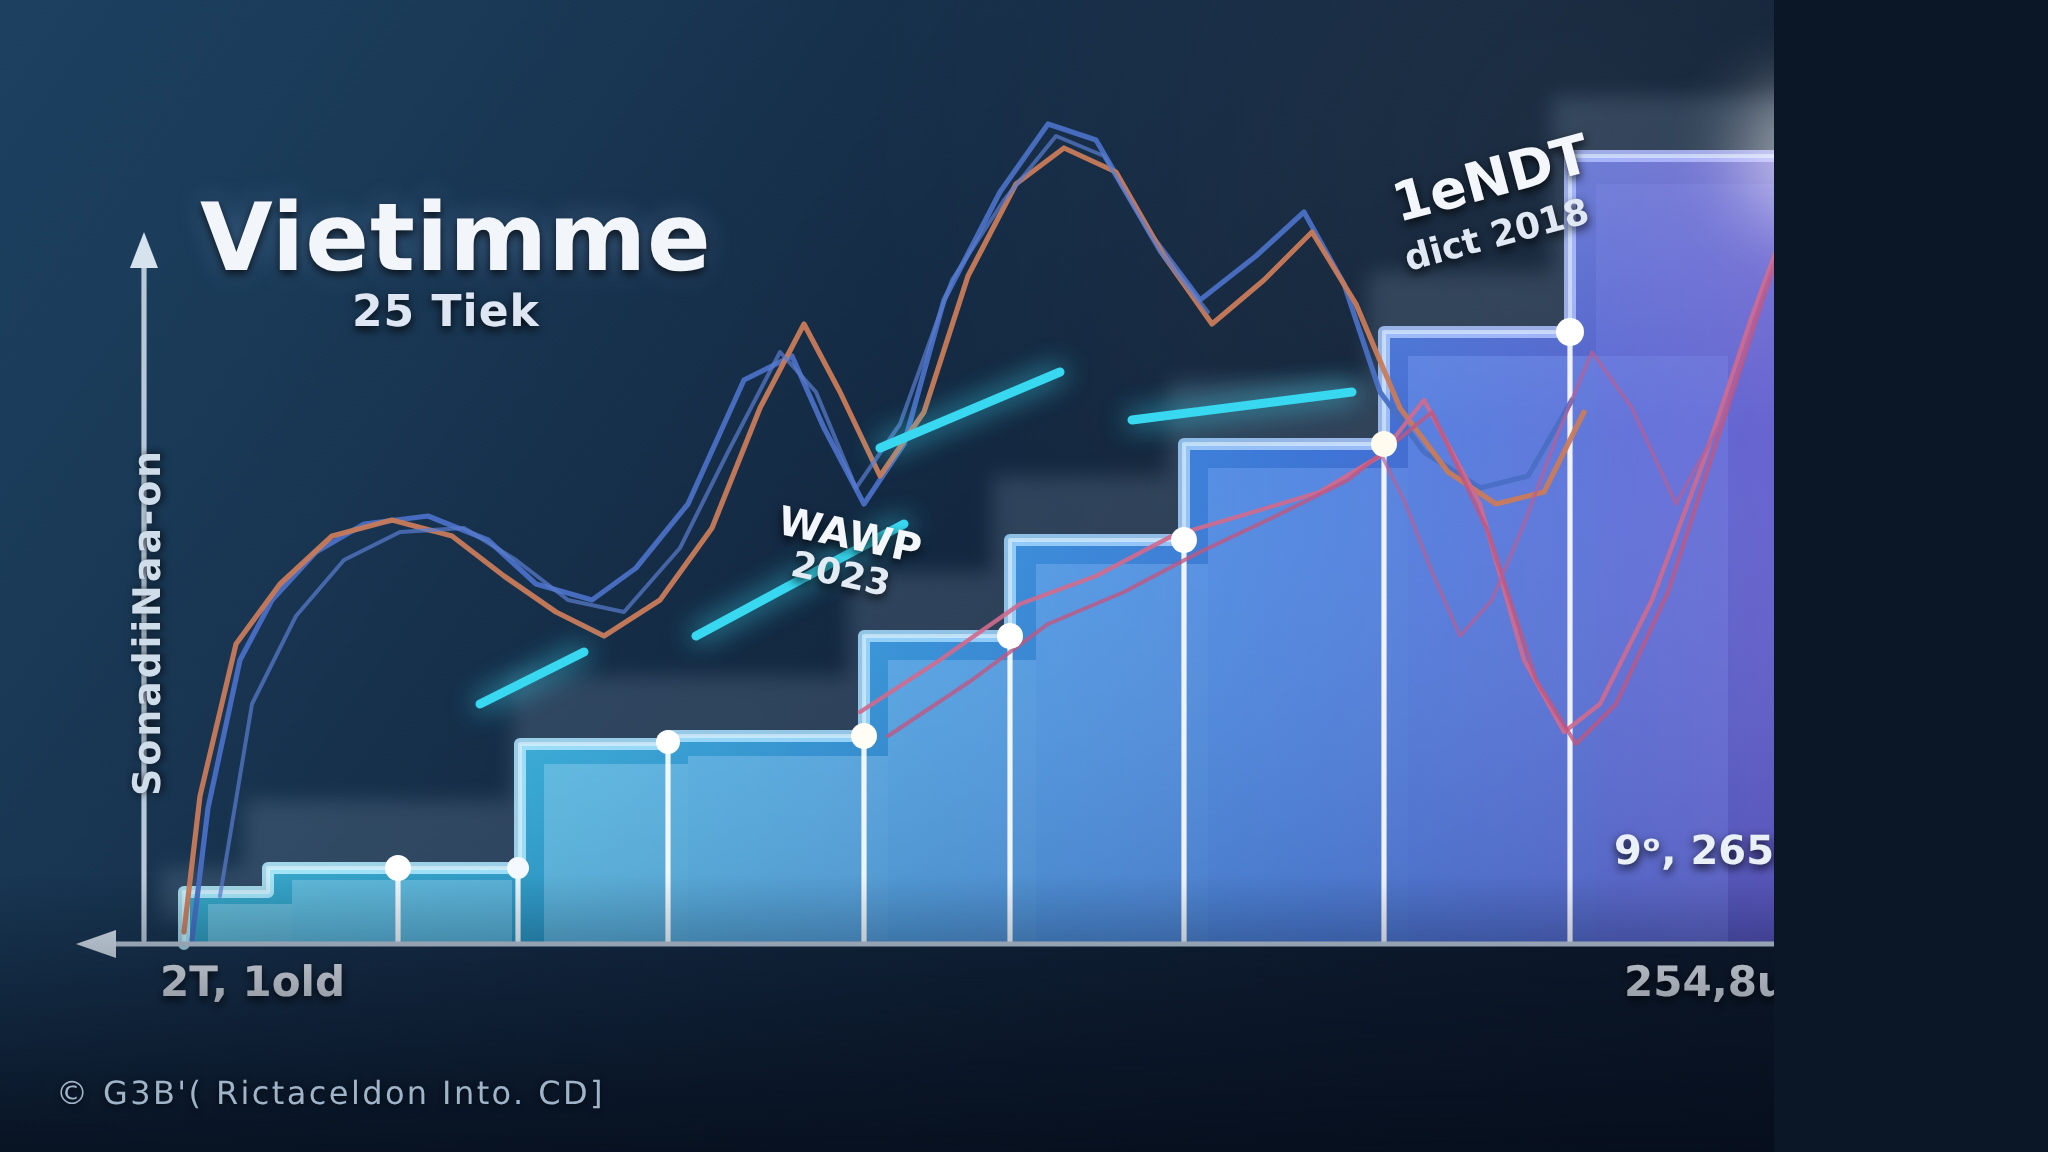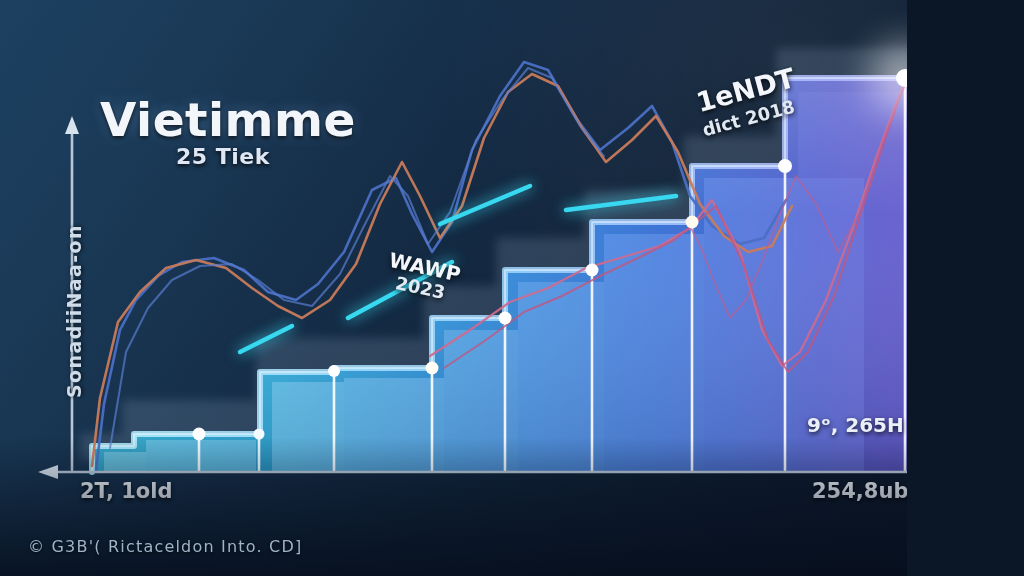--- a/index.html
+++ b/index.html
@@ -3,21 +3,20 @@
 <meta charset="utf-8">
 <title>Chart</title>
 <style>
   html,body{margin:0;padding:0;background:#0b1626;}
   #stage{
     position:relative;width:887px;height:576px;overflow:hidden;
     font-family:"DejaVu Sans","Liberation Sans",sans-serif;
     background:
       radial-gradient(circle at 88% 12%, rgba(255,255,255,0.05) 0%, rgba(255,255,255,0) 38%),
       linear-gradient(125deg,#1d4061 0%, #1a3a57 18%, #152c46 42%, #112339 62%, #0e1b2f 82%, #0c1728 100%);
-    padding-left: 20px;
   }
   #stage::after{
     content:"";position:absolute;inset:0;pointer-events:none;
     background:linear-gradient(180deg, rgba(0,0,0,0) 76%, rgba(6,14,28,0.55) 92%, rgba(6,14,28,0.85) 100%);
   }
   .layer{position:absolute;left:0;top:0;width:1024px;height:576px;}
   svg.layer{overflow:visible;}
 
   .ttl{
     position:absolute;color:#f2f6fb;font-weight:bold;letter-spacing:0.5px;

